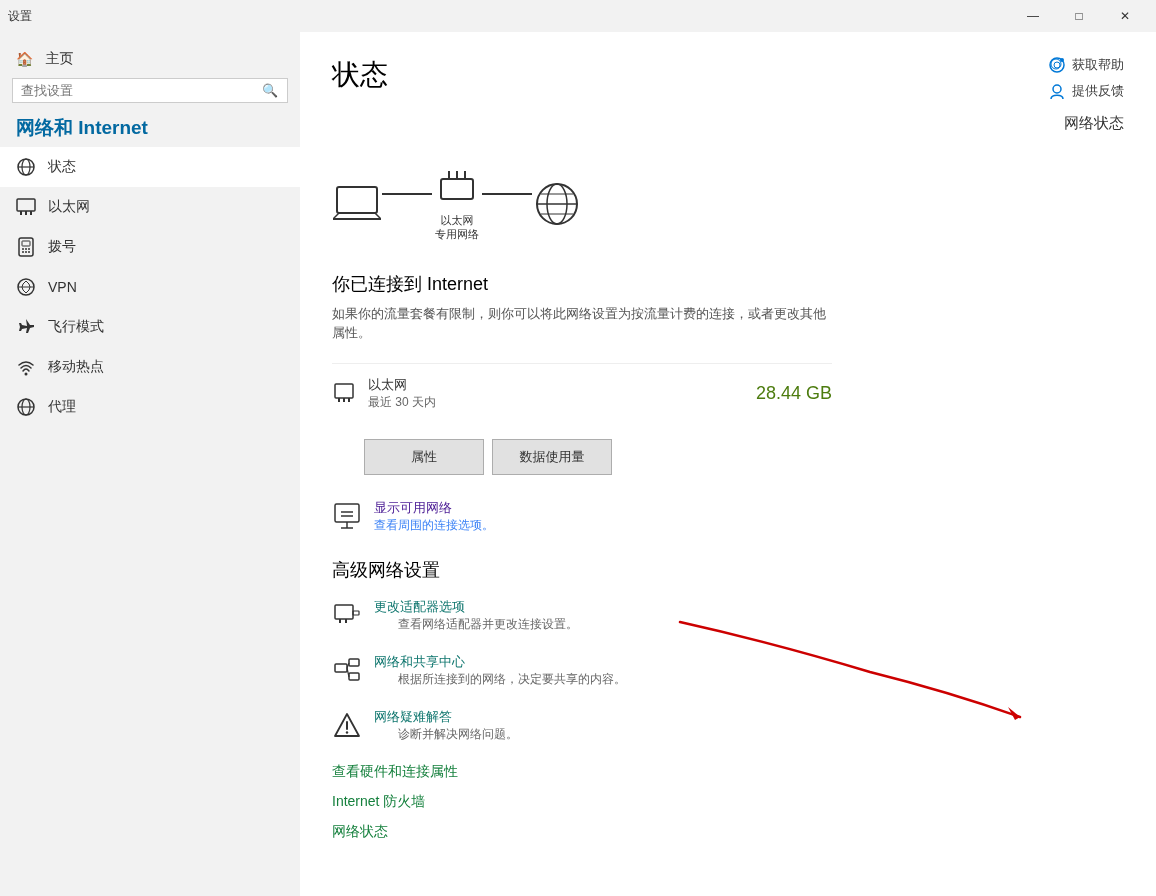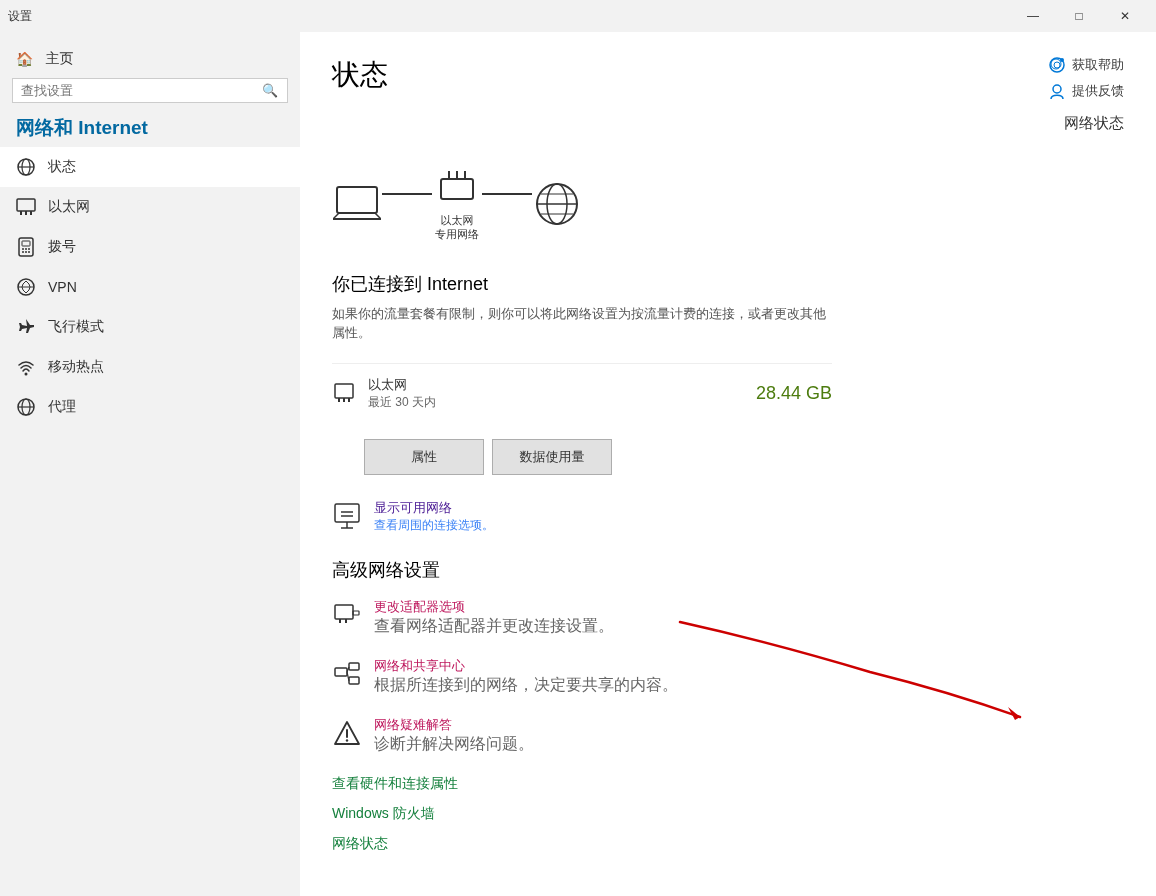--- a/index.html
+++ b/index.html
@@ -324,26 +324,27 @@
       align-items: center;
       justify-content: center;
       font-size: 20px;
       color: #333;
       flex-shrink: 0;
       margin-top: 2px;
     }
     .advanced-item-text {}
     .advanced-item-title {
       font-size: 13px;
-      color: #be185d;
+      color: #0f766e;
       font-weight: 500;
     }
     .advanced-item-desc {
-      font-size: 16px;
+      font-size: 12px;
       color: #666;
+      margin-left: 24px;
     }
 
     
     .bottom-links {
       margin-top: 8px;
     }
     .bottom-link {
       display: block;
       color: #15803d;
       font-size: 14px;
@@ -620,21 +621,21 @@
         </svg>
       </div>
       <div class="advanced-item-text">
         <div class="advanced-item-title">网络疑难解答</div>
         <div class="advanced-item-desc">诊断并解决网络问题。</div>
       </div>
     </div>
 
     <div class="bottom-links">
       <a class="bottom-link">查看硬件和连接属性</a>
-      <a class="bottom-link">Windows 防火墙</a>
+      <a class="bottom-link">Internet 防火墙</a>
       <a class="bottom-link">网络状态</a>
     </div>
 
     <svg style="position:absolute; top:580px; left:370px; pointer-events:none;" width="380" height="120" viewBox="0 0 380 120">
       <path d="M 10 10 Q 100 30 200 60 Q 280 80 350 105" stroke="#cc0000" stroke-width="2.5" fill="none" stroke-linecap="round"></path>
       <polygon points="350,105 338,95 345,108" fill="#cc0000"></polygon>
     </svg>
 
   </div>
 </div>

